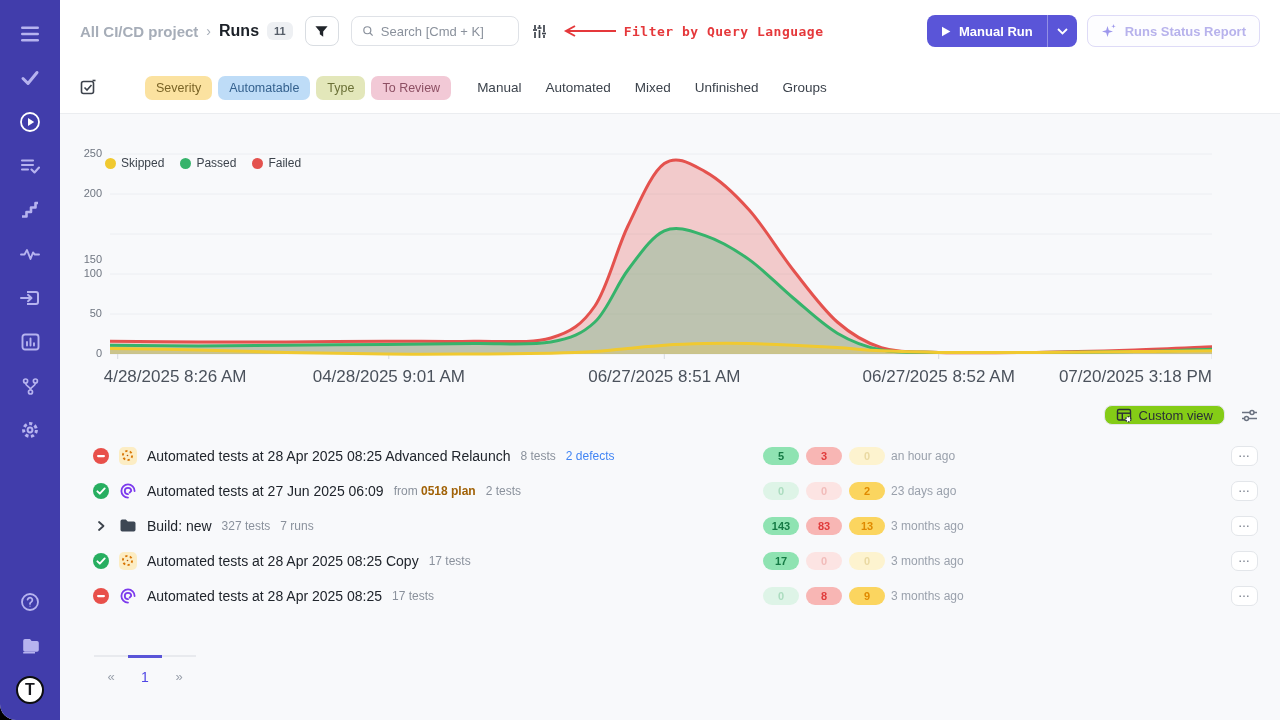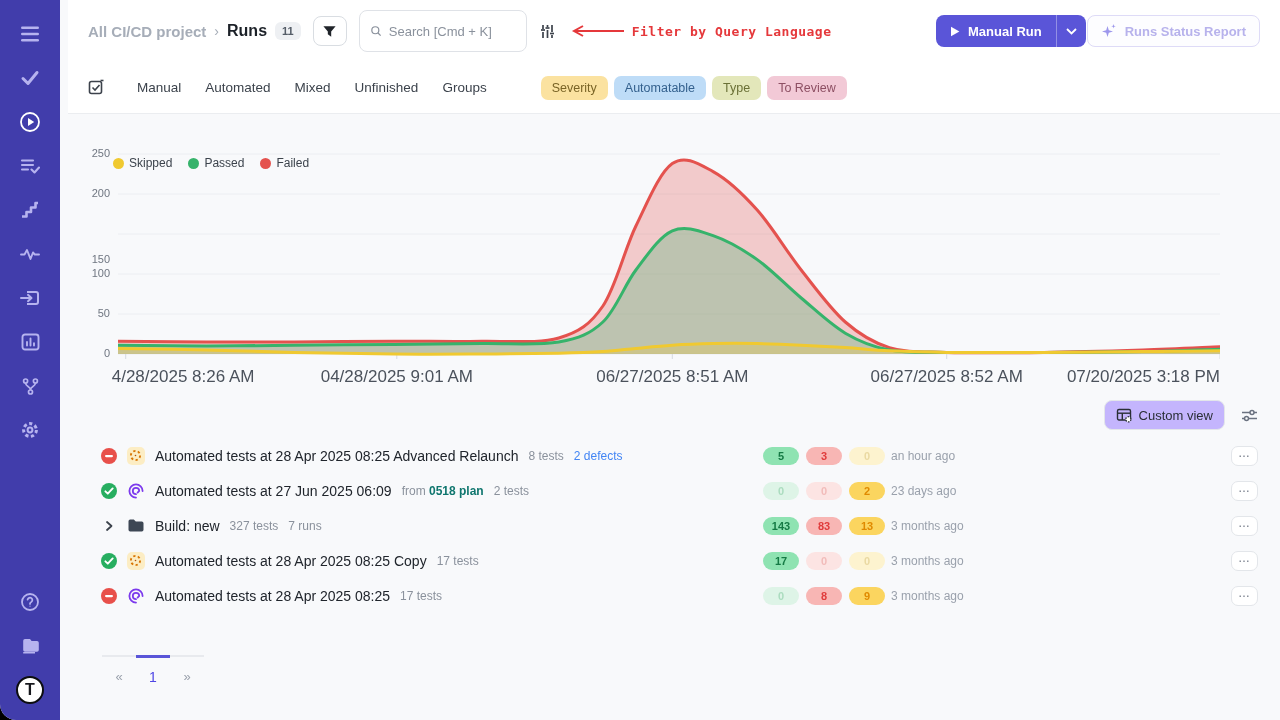--- a/index.html
+++ b/index.html
@@ -8,35 +8,35 @@
   .app { width:1280px; height:720px; display:flex; background:#f8f9fb; border-bottom-left-radius:16px; overflow:hidden; }
 
   
   .sidebar { width:60px; background:#413dab; display:flex; flex-direction:column; align-items:center; padding:18px 0 14px; flex:0 0 60px; }
   .side-icon { width:32px; height:32px; display:flex; align-items:center; justify-content:center; color:#b6b3ef; margin-bottom:12px; cursor:pointer; border-radius:8px; }
   .side-icon.active { color:#ffffff; }
   .side-spacer { flex:1; }
   .logo-circle { width:28px; height:28px; border-radius:50%; background:#fff; color:#16171c; display:flex; align-items:center; justify-content:center; font-weight:bold; font-size:16px; border:2px solid #0c0d10; }
 
   
-  .main { flex:1; display:flex; flex-direction:column; min-width:0;padding-left:8px; }
+  .main { flex:1; display:flex; flex-direction:column; min-width:0; }
   .header { height:62px; background:#fff; display:flex; align-items:center; padding:0 20px; gap:12px; }
   .breadcrumb { display:flex; align-items:center; gap:8px; white-space:nowrap; }
   .crumb-project { color:#a6adb8; font-weight:bold; font-size:15px; cursor:pointer; }
   .crumb-sep { color:#a6adb8; font-size:14px; }
   .crumb-page { color:#1c2128; font-weight:bold; font-size:16px; }
   .count-badge { background:#eef0f3; color:#555d68; font-size:11px; font-weight:bold; border-radius:6px; padding:3px 7px; }
   .icon-btn { height:30px; min-width:34px; border:1px solid #d9dde2; background:#fff; border-radius:8px; display:flex; align-items:center; justify-content:center; cursor:pointer; color:#20242a; }
-  .search-box { width:168px; height:42px; border:1px solid #dfe2e7; border-radius:8px; background:#fff; display:flex; align-items:center; gap:7px; padding:0 10px; color:#8a919c; }
+  .search-box { width:168px; height:30px; border:1px solid #dfe2e7; border-radius:8px; background:#fff; display:flex; align-items:center; gap:7px; padding:0 10px; color:#8a919c; }
   .search-box input { border:none; outline:none; width:100%; font-size:13px; color:#434a54; background:transparent; font-family:"Liberation Sans",sans-serif; }
   .search-box input::placeholder { color:#8a919c; }
   .ql-icon { color:#3c424b; display:flex; cursor:pointer; }
   .annotation { display:flex; align-items:center; gap:6px; color:#e5383b; }
   .annotation-text { font-family:"DejaVu Sans Mono", monospace; font-weight:bold; font-size:13px; letter-spacing:0.5px; }
-  .header-right { margin-left:auto; display:flex; align-items:center; gap:1px; }
+  .header-right { margin-left:auto; display:flex; align-items:center; gap:10px; }
   .run-btn { display:flex; height:32px; background:#5a55d8; border-radius:8px; overflow:hidden; cursor:pointer; }
   .run-btn-main { display:flex; align-items:center; gap:8px; color:#fff; font-size:13px; font-weight:bold; padding:0 14px; }
   .run-btn-caret { width:30px; display:flex; align-items:center; justify-content:center; border-left:1px solid rgba(255,255,255,0.35); color:#fff; }
   .report-btn { height:32px; display:flex; align-items:center; gap:8px; padding:0 13px; border:1px solid #dedbf7; border-radius:8px; background:#fdfdff; color:#b7b2ec; font-size:13px; font-weight:bold; cursor:pointer; }
 
   
   .tabsbar { height:52px; background:#fff; border-bottom:1px solid #ebedf0; display:flex; align-items:center; padding:0 20px; gap:14px; }
   .bulk-icon { color:#3c424b; display:flex; margin-right:12px; cursor:pointer; }
   .tab { font-size:13.5px; color:#3c434c; font-weight:500; cursor:pointer; padding:4px 6px; margin-right:12px; }
   .tagpill { font-size:12.5px; padding:5px 11px; border-radius:7px; margin-right:6px; cursor:pointer; font-weight:500; }
@@ -46,30 +46,30 @@
   .legend { position:absolute; left:45px; top:8px; display:flex; gap:16px; align-items:center;margin-top:34px; }
   .legend-item { display:flex; align-items:center; gap:5px; font-size:12px; color:#3c434c; cursor:pointer; }
   .legend-dot { width:11px; height:11px; border-radius:50%; }
   .ylabel { position:absolute; width:40px; text-align:right; font-size:11px; color:#6f7681; }
   .xlabel { position:absolute; font-size:17px; color:#4b525c; white-space:nowrap; }
   #chart-svg { position:absolute; left:50px; top:34px; }
 
   
   .list-section { padding:0 20px; }
   .view-row { height:46px; display:flex; align-items:center; justify-content:flex-end; gap:16px; padding-right:2px; }
-  .custom-view-btn { height:30px; display:flex; align-items:center; gap:7px; padding:0 11px; background:#c4b5fd; border:1px solid #e3e6ea; border-radius:8px; font-size:13px; color:#2a2f36; font-weight:500; cursor:pointer; }
+  .custom-view-btn { height:20px; display:flex; align-items:center; gap:7px; padding:0 11px; background:#84cc16; border:1px solid #e3e6ea; border-radius:8px; font-size:13px; color:#2a2f36; font-weight:500; cursor:pointer; }
   .view-sliders { color:#6b7280; display:flex; cursor:pointer; }
   .run-row { height:35px; display:flex; align-items:center; padding:0 2px 0 13px; cursor:pointer; border-radius:8px; }
   .row-slot1 { width:16px; display:flex; align-items:center; justify-content:center; margin-right:9px; }
   .row-slot2 { width:19px; display:flex; align-items:center; justify-content:center; margin-right:10px; }
   .spark-chip { width:18px; height:18px; border-radius:5px; background:#fcedc4; display:flex; align-items:center; justify-content:center; }
   .row-title { font-size:14px; color:#20252c; font-weight:500; white-space:nowrap; }
   .row-meta { display:flex; gap:10px; margin-left:10px; align-items:baseline; }
   .meta-item { font-size:12px; color:#8a919c; white-space:nowrap; }
-  .meta-item b { color:#0f766e;text-align:center; }
+  .meta-item b { color:#a16207;text-align:center; }
   .meta-link { color:#4285f4; cursor:pointer; }
   .row-counts { margin-left:auto; display:flex; gap:7px; width:128px; flex:0 0 auto; }
   .pill { width:36px; height:18px; border-radius:9px; font-size:11px; font-weight:bold; display:flex; align-items:center; justify-content:center; }
   .pill.passed.on  { background:#8fe3b2; color:#157a44; }
   .pill.failed.on  { background:#f8b6b4; color:#e03c3c; }
   .pill.skipped.on { background:#fbd55f; color:#e08a00; }
   .pill.passed.off  { background:#def4e7; color:#abdcbf; }
   .pill.failed.off  { background:#fce4e3; color:#f2bcba; }
   .pill.skipped.off { background:#fdf3cf; color:#ead9a2; }
   .row-time { width:330px; text-align:left; font-size:12px; color:#9aa1ac; flex:0 0 auto; }
@@ -235,32 +235,32 @@
     </div>
 
     <div class="tabsbar">
       <span class="bulk-icon">
         <svg width="17" height="17" viewBox="0 0 17 17" fill="none" stroke="#3c424b" stroke-width="1.6">
             <rect x="1.5" y="2.5" width="12" height="12" rx="2"></rect>
             <path d="M4.5 8.5 l2.5 2.5 L11.5 6"></path>
             <path d="M12.5 1.5 l3 0"></path>
           </svg>
       </span>
+      <div id="tags-container" style="display:flex;align-items:center;margin-left:22px;">
+          <span class="tagpill" style="background: rgb(251, 226, 160); color: rgb(122, 100, 38);">Severity</span>
+          <span class="tagpill" style="background: rgb(190, 220, 247); color: rgb(52, 97, 142);">Automatable</span>
+          <span class="tagpill" style="background: rgb(227, 231, 186); color: rgb(106, 112, 54);">Type</span>
+          <span class="tagpill" style="background: rgb(242, 201, 214); color: rgb(141, 79, 99);">To Review</span>
+        </div>
       <div id="tabs-container" style="display:flex;align-items:center;">
           <span class="tab">Manual</span>
           <span class="tab">Automated</span>
           <span class="tab">Mixed</span>
           <span class="tab">Unfinished</span>
           <span class="tab">Groups</span>
-        </div>
-      <div id="tags-container" style="display:flex;align-items:center;margin-left:22px;">
-          <span class="tagpill" style="background: rgb(251, 226, 160); color: rgb(122, 100, 38);">Severity</span>
-          <span class="tagpill" style="background: rgb(190, 220, 247); color: rgb(52, 97, 142);">Automatable</span>
-          <span class="tagpill" style="background: rgb(227, 231, 186); color: rgb(106, 112, 54);">Type</span>
-          <span class="tagpill" style="background: rgb(242, 201, 214); color: rgb(141, 79, 99);">To Review</span>
         </div>
     </div>
 
     <div class="chart-section">
       <div class="legend" id="legend">
           <span class="legend-item">
             <span class="legend-dot" style="background:#f0c930"></span>
             <span>Skipped</span>
           </span>
           <span class="legend-item">

